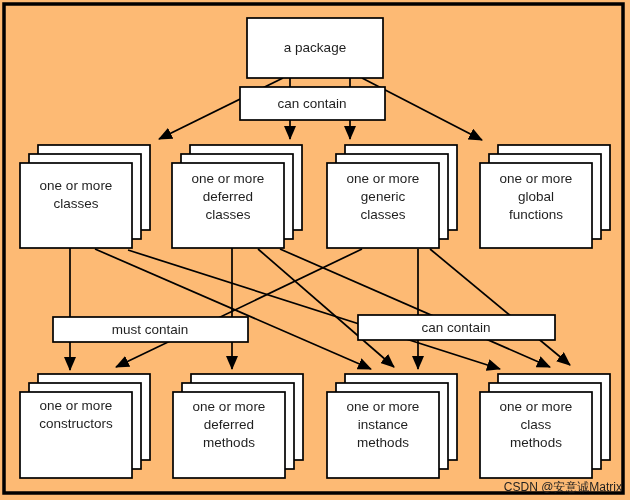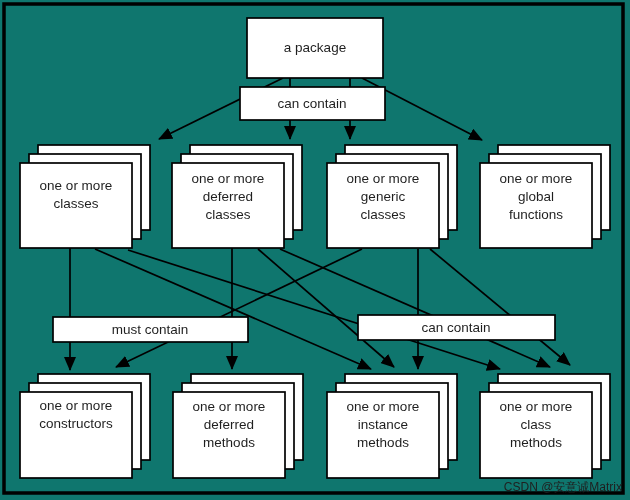--- a/index.html
+++ b/index.html
@@ -1,19 +1,19 @@
 <!DOCTYPE html>
 <html><head>
 <meta charset="utf-8">
 <style>
   html,body{margin:0;padding:0;background:#ffffff;}
   .stage{
     position:relative;
     width:630px;height:500px;
-    background:#0f766e;
+    background:#fdba74;
     font-family:"Liberation Sans",sans-serif;
     overflow:hidden;
   }
   svg{display:block;}
   svg text{
     fill:#1f1f1f;
     font-size:13.5px;
     font-family:"Liberation Sans",sans-serif;
   }
   .node-label{text-anchor:middle;}

